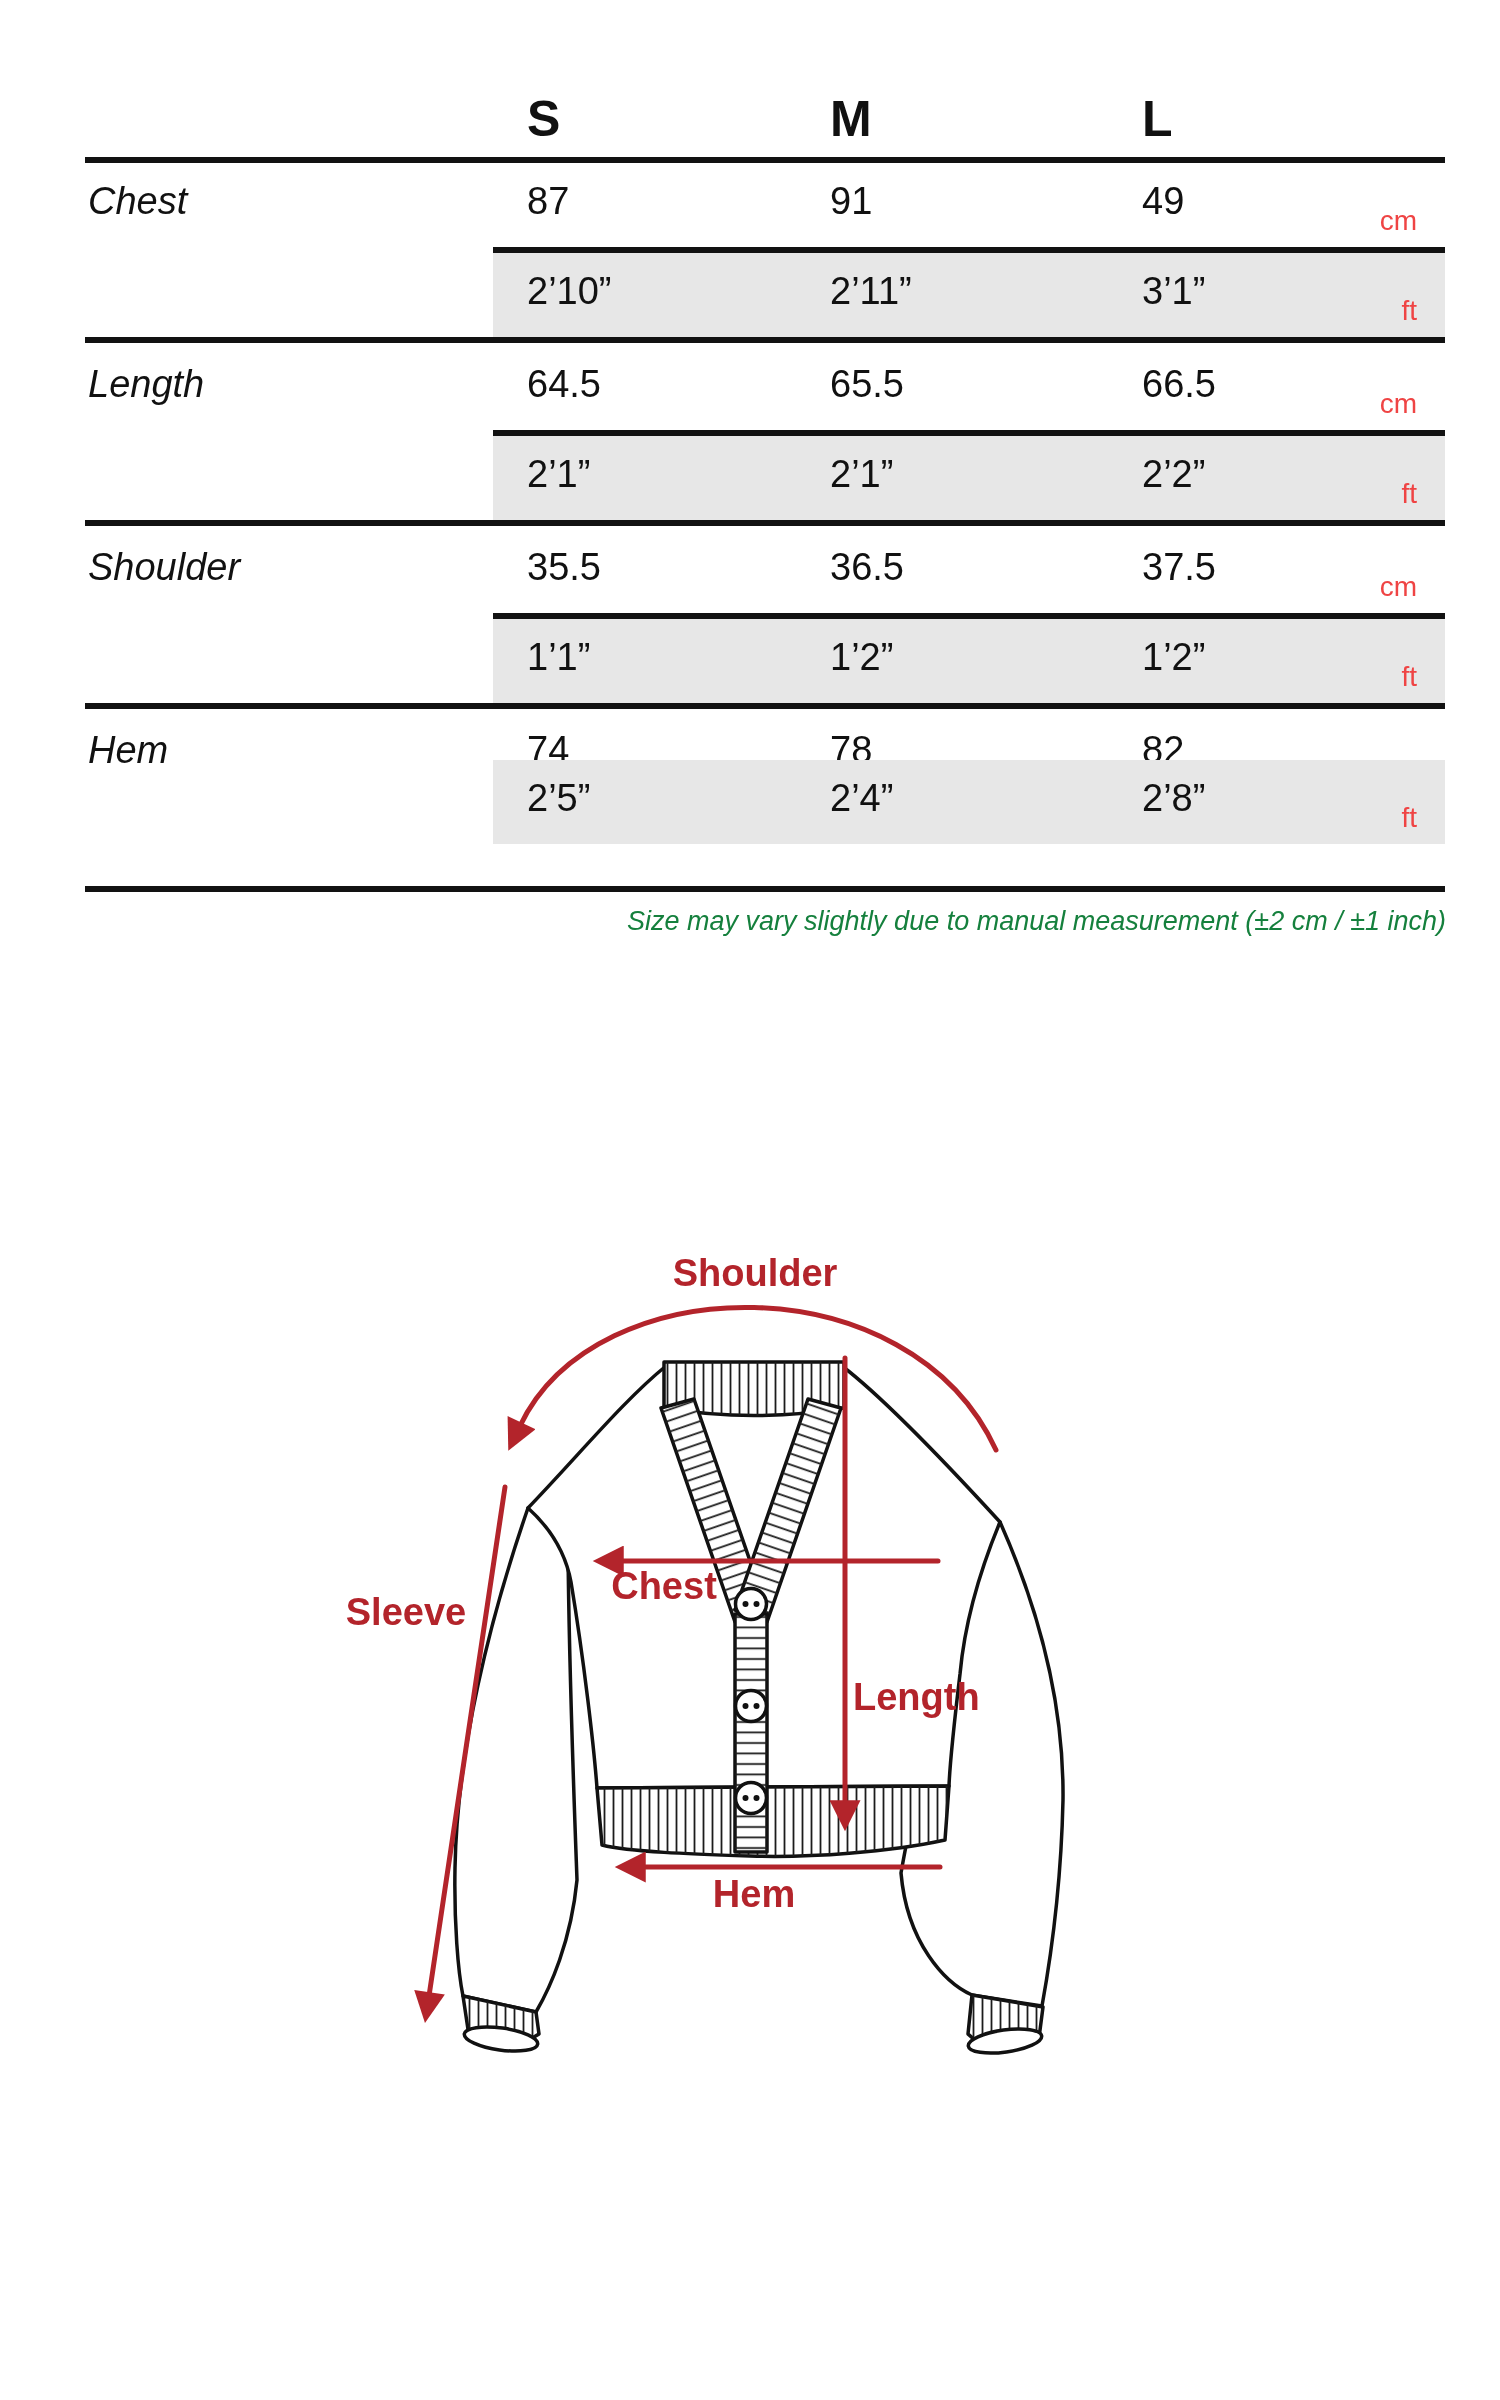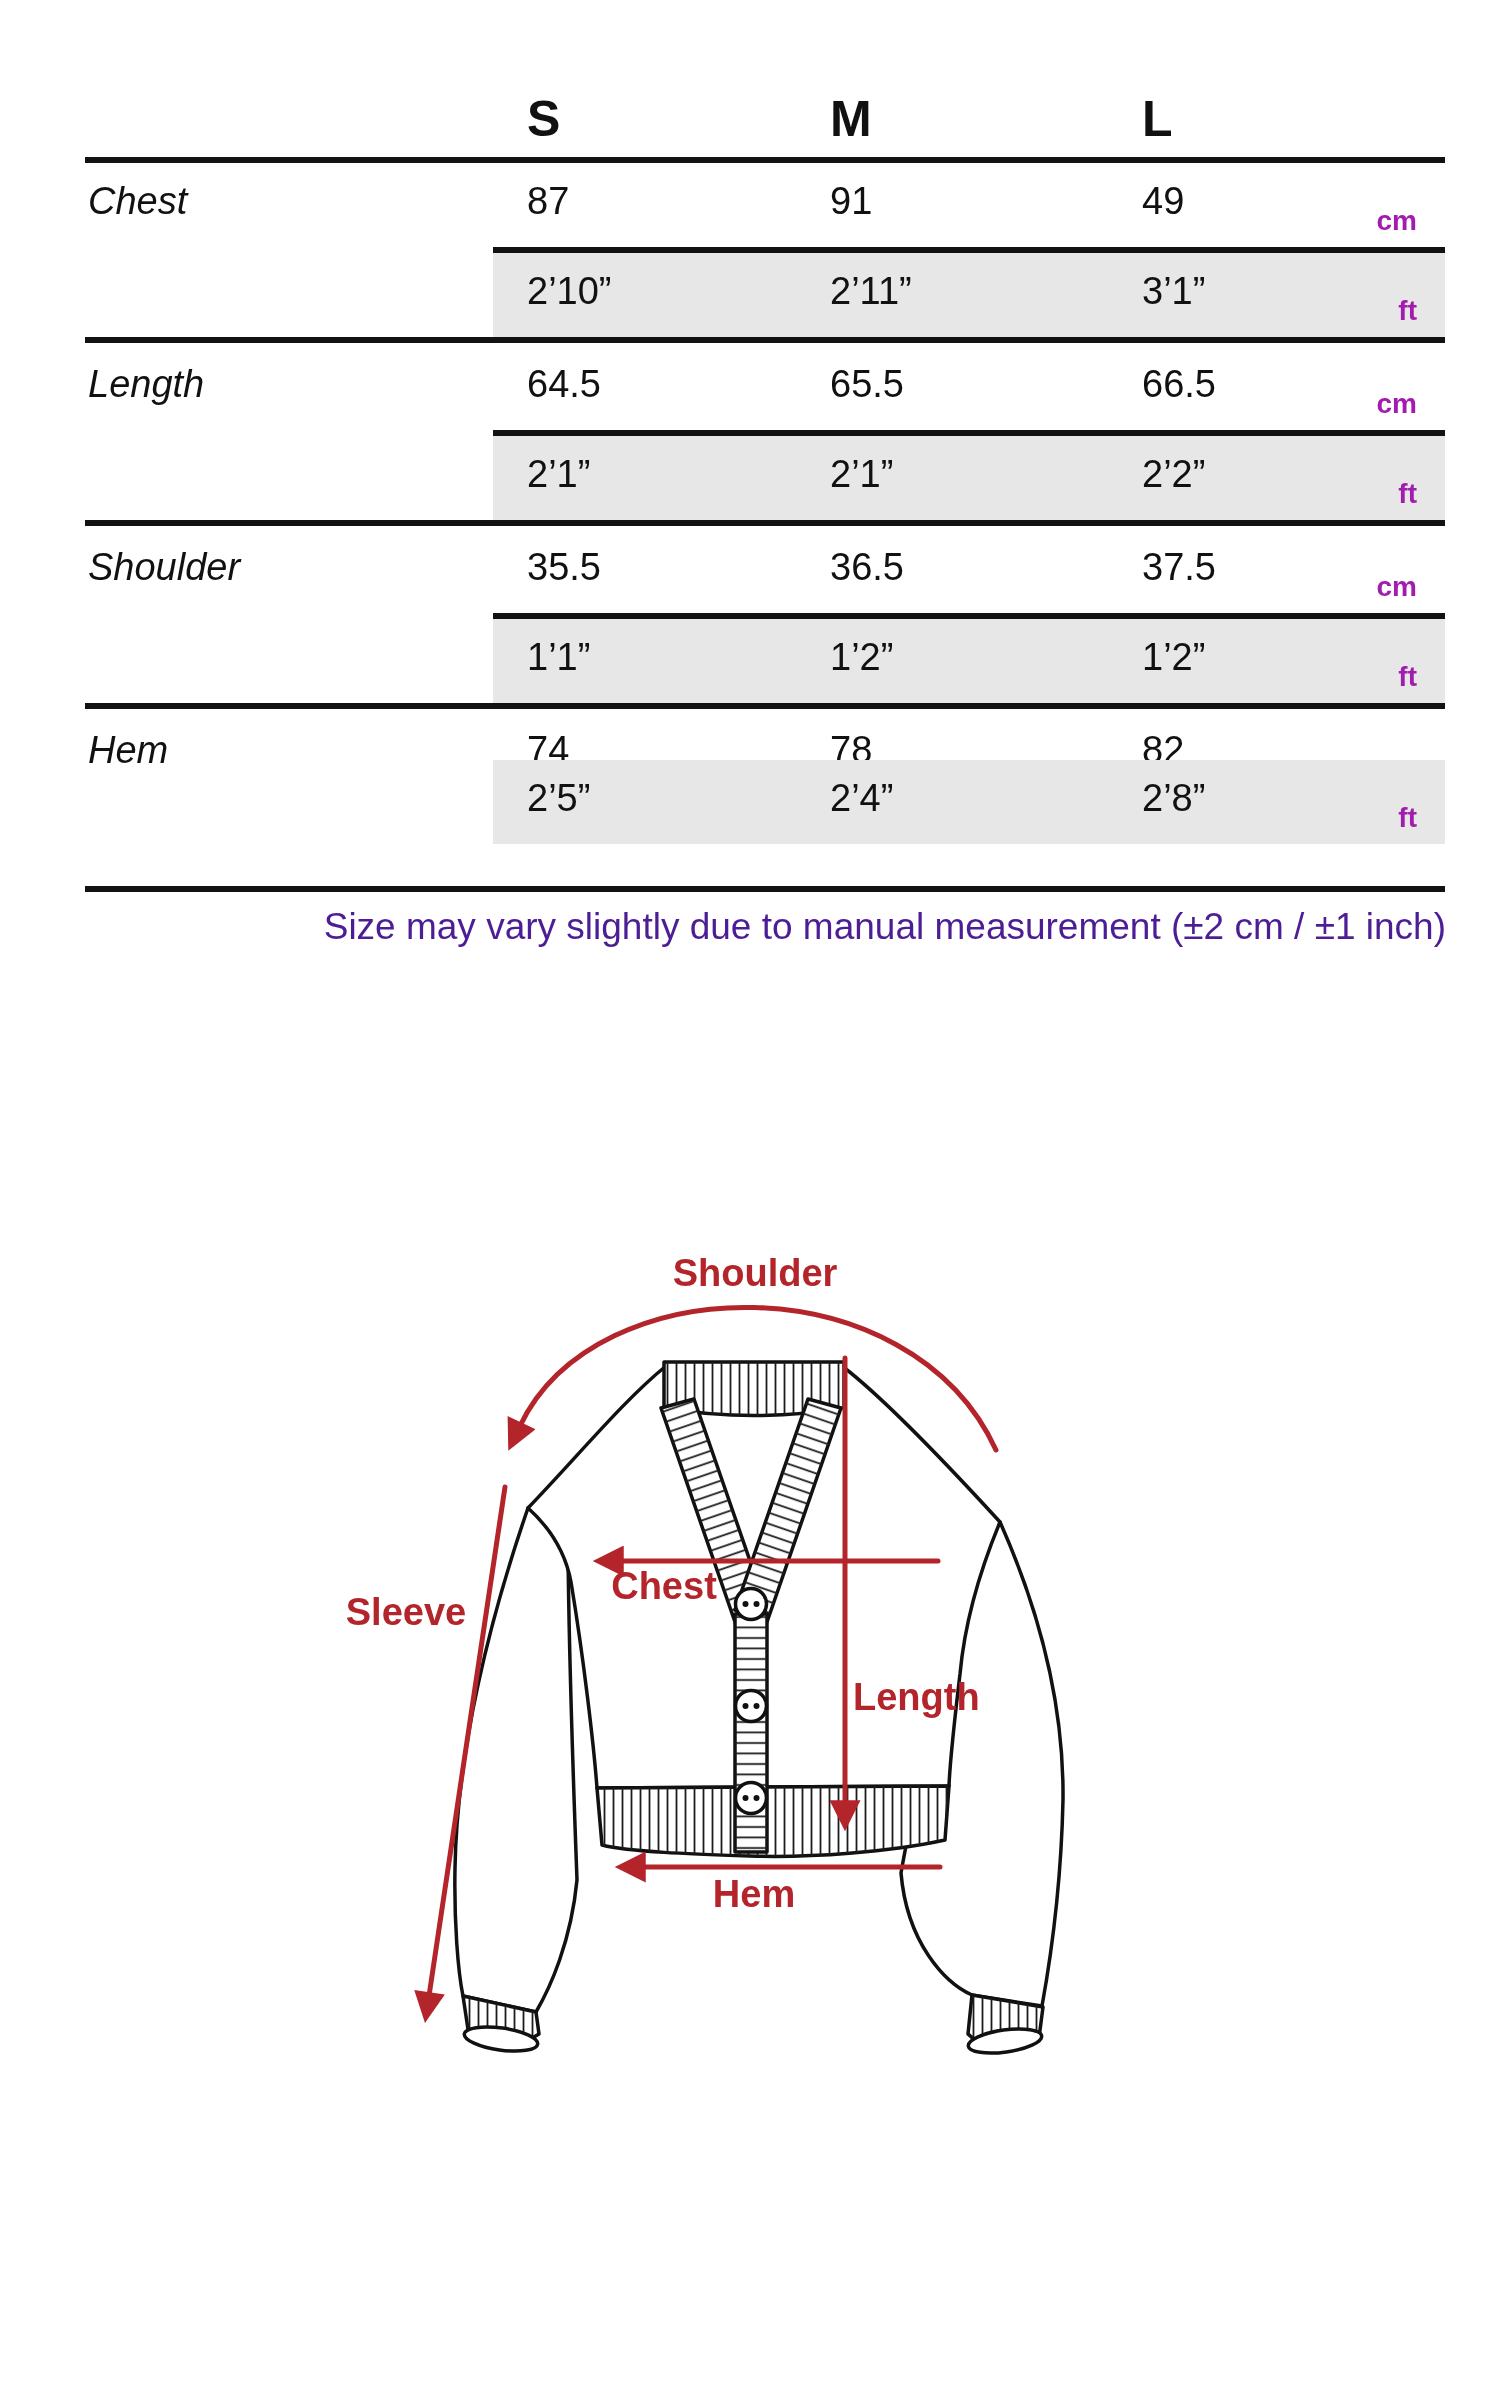--- a/index.html
+++ b/index.html
@@ -12,25 +12,25 @@
   .col-header{position:absolute;font-size:50px;font-weight:bold;line-height:50px;top:34px;}
   .col-s{left:442px}.col-m{left:745px}.col-l{left:1057px}
   .rule{position:absolute;height:6px;background:#121212;}
   .rule.full{left:0;width:1360px;}
   .rule.partial{left:408px;width:952px;}
   .mrow{position:absolute;left:0;width:1360px;height:84px;}
   .mrow .band{position:absolute;left:408px;right:0;top:0;bottom:0;background:#e7e7e7;}
   .mrow span{position:absolute;top:0;height:84px;line-height:76px;font-size:38px;}
   .mrow .rowlabel{left:3px;font-style:italic;}
   .mrow .v-s{left:442px}.mrow .v-m{left:745px}.mrow .v-l{left:1057px}
-  .mrow .unit{left:1140px;width:192px;text-align:right;font-size:28px;color:#a21caf;
-              top:44px;height:auto;line-height:28px;font-weight:bold;}
+  .mrow .unit{left:1140px;width:192px;text-align:right;font-size:28px;color:#ef4444;
+              top:44px;height:auto;line-height:28px;}
   .footnote{
-    position:absolute;right:54px;top:906px;font-size:37px;
-    color:#4c1d95;white-space:nowrap;
+    position:absolute;right:54px;top:906px;font-size:27px;font-style:italic;
+    color:#15803d;white-space:nowrap;
   }
   
   .diagram{position:absolute;left:150px;top:1150px;width:1200px;height:1000px;}
   .diagram svg{display:block;width:100%;height:100%;}
   .measure-label{font-family:"Liberation Sans", sans-serif;font-weight:bold;font-size:38px;}
 </style>
 </head>
 <body>
 
 <div class="stage">

